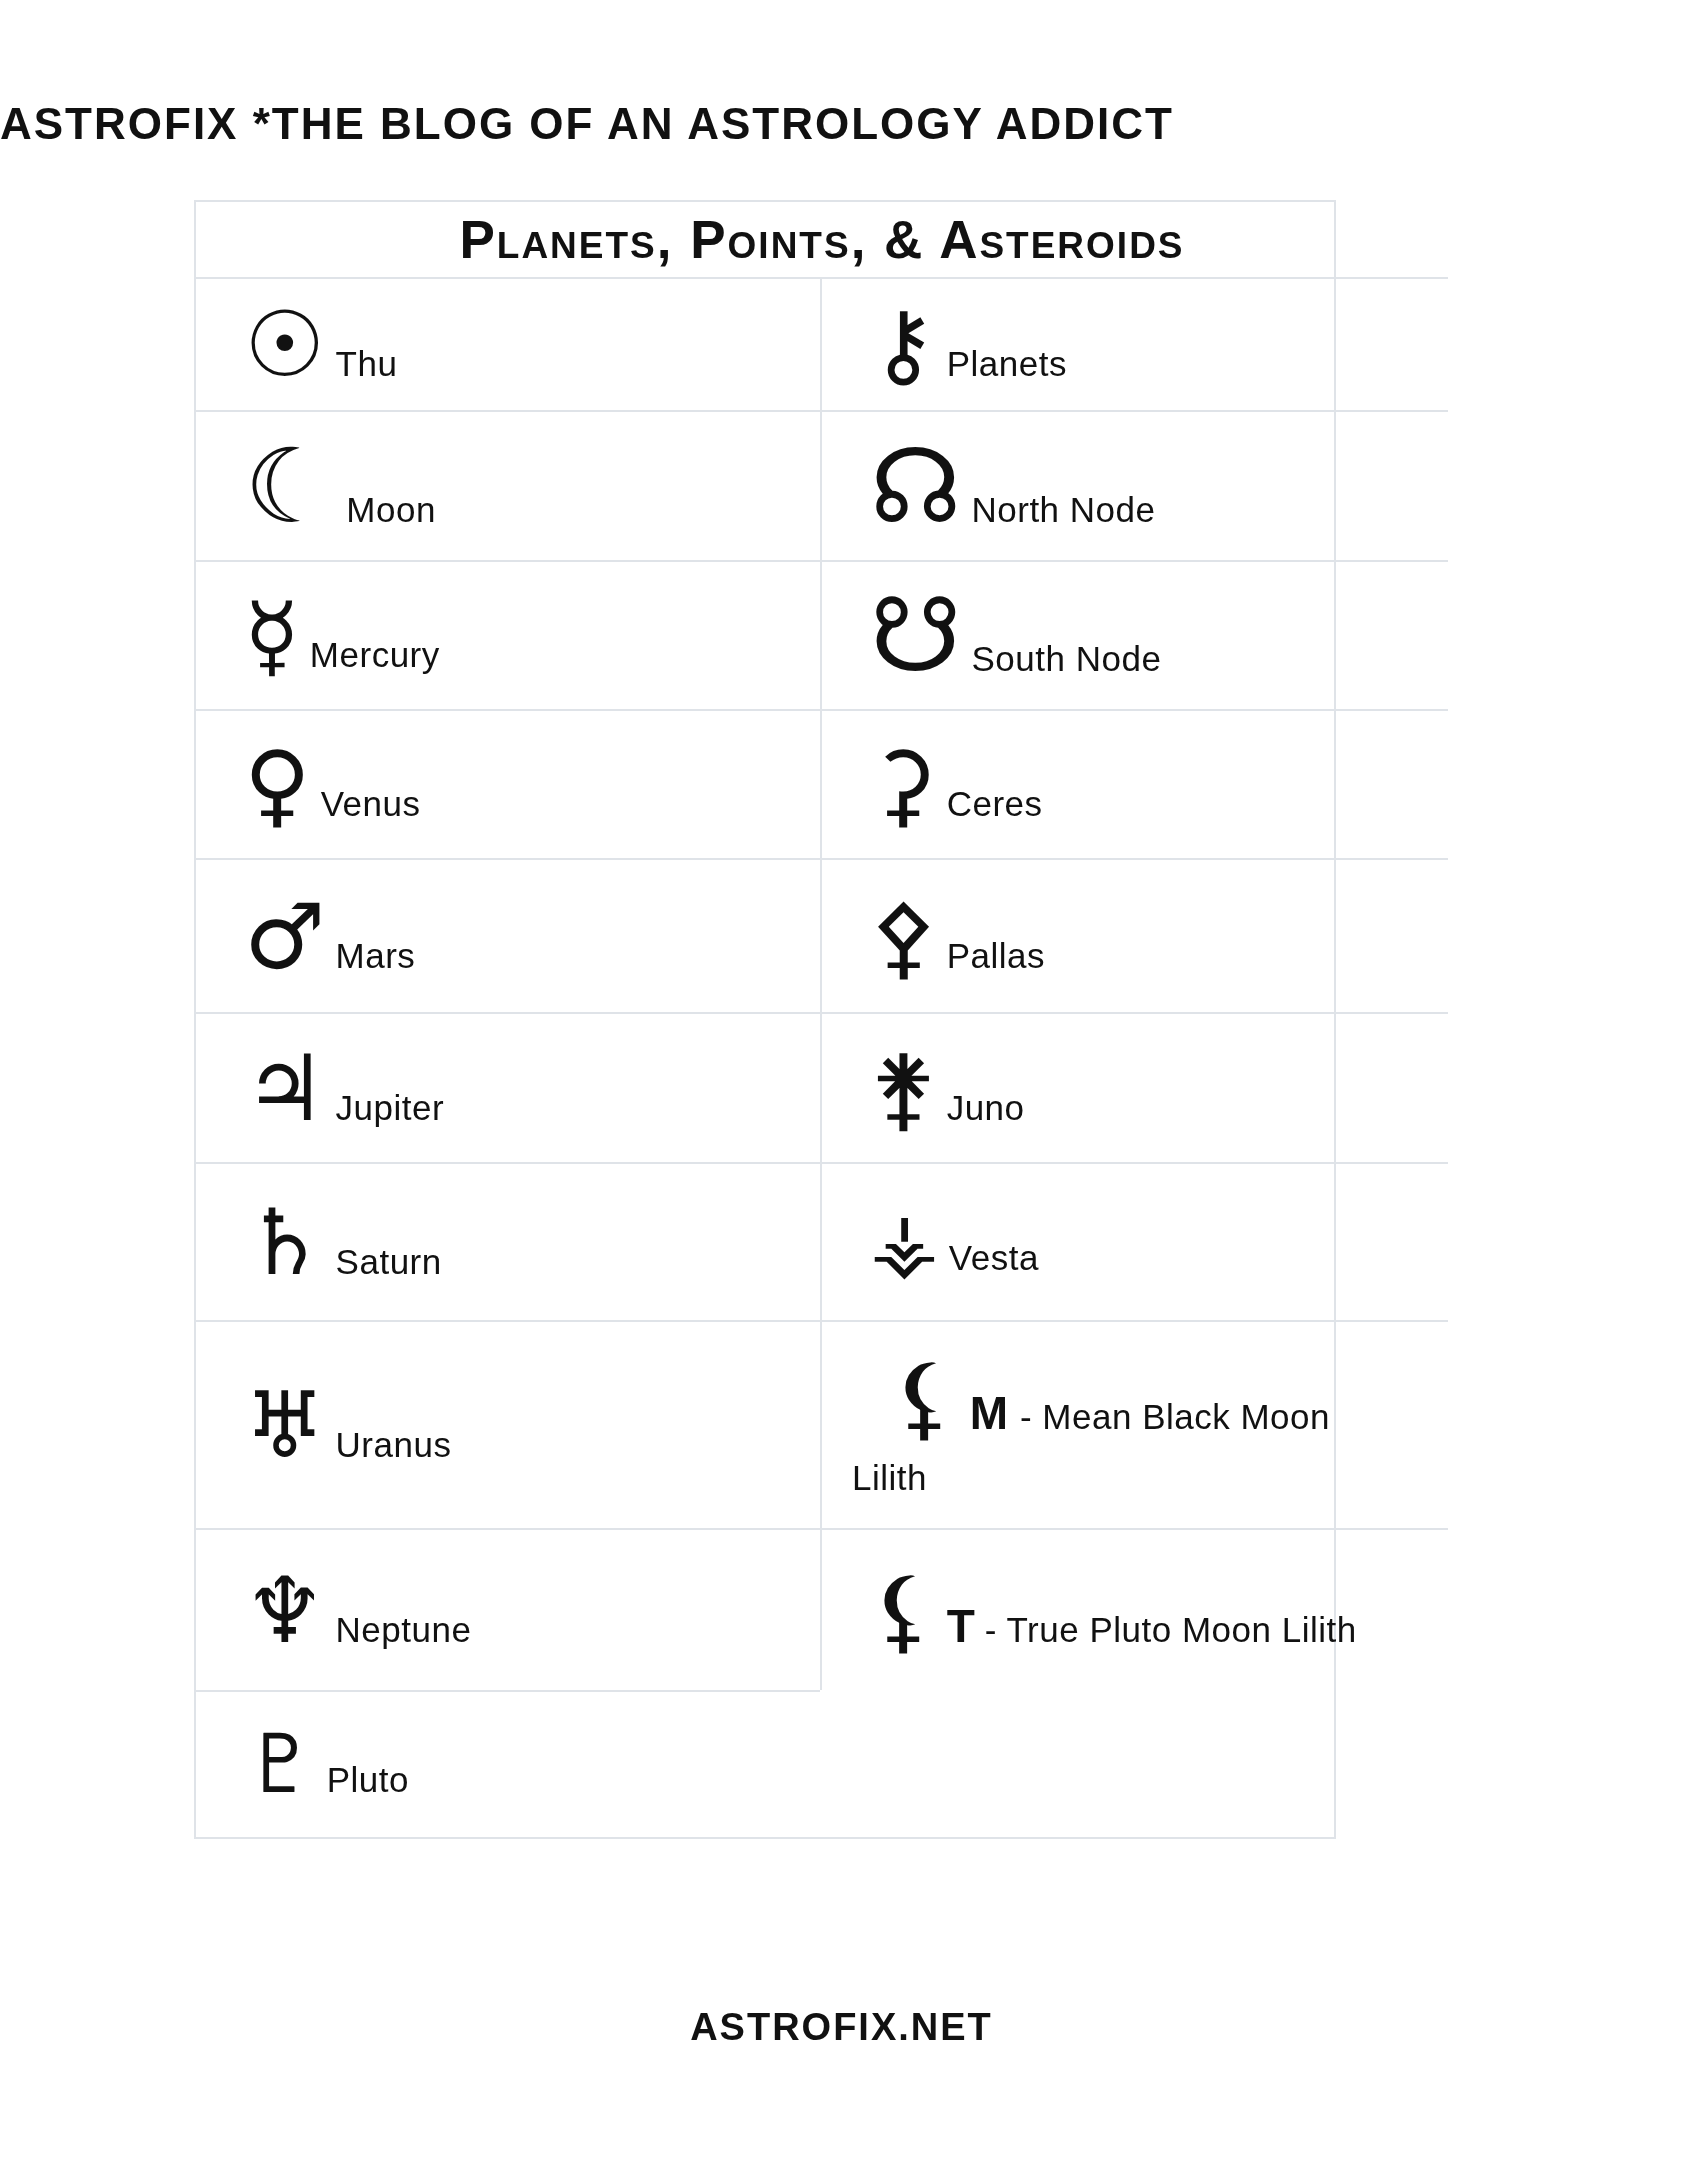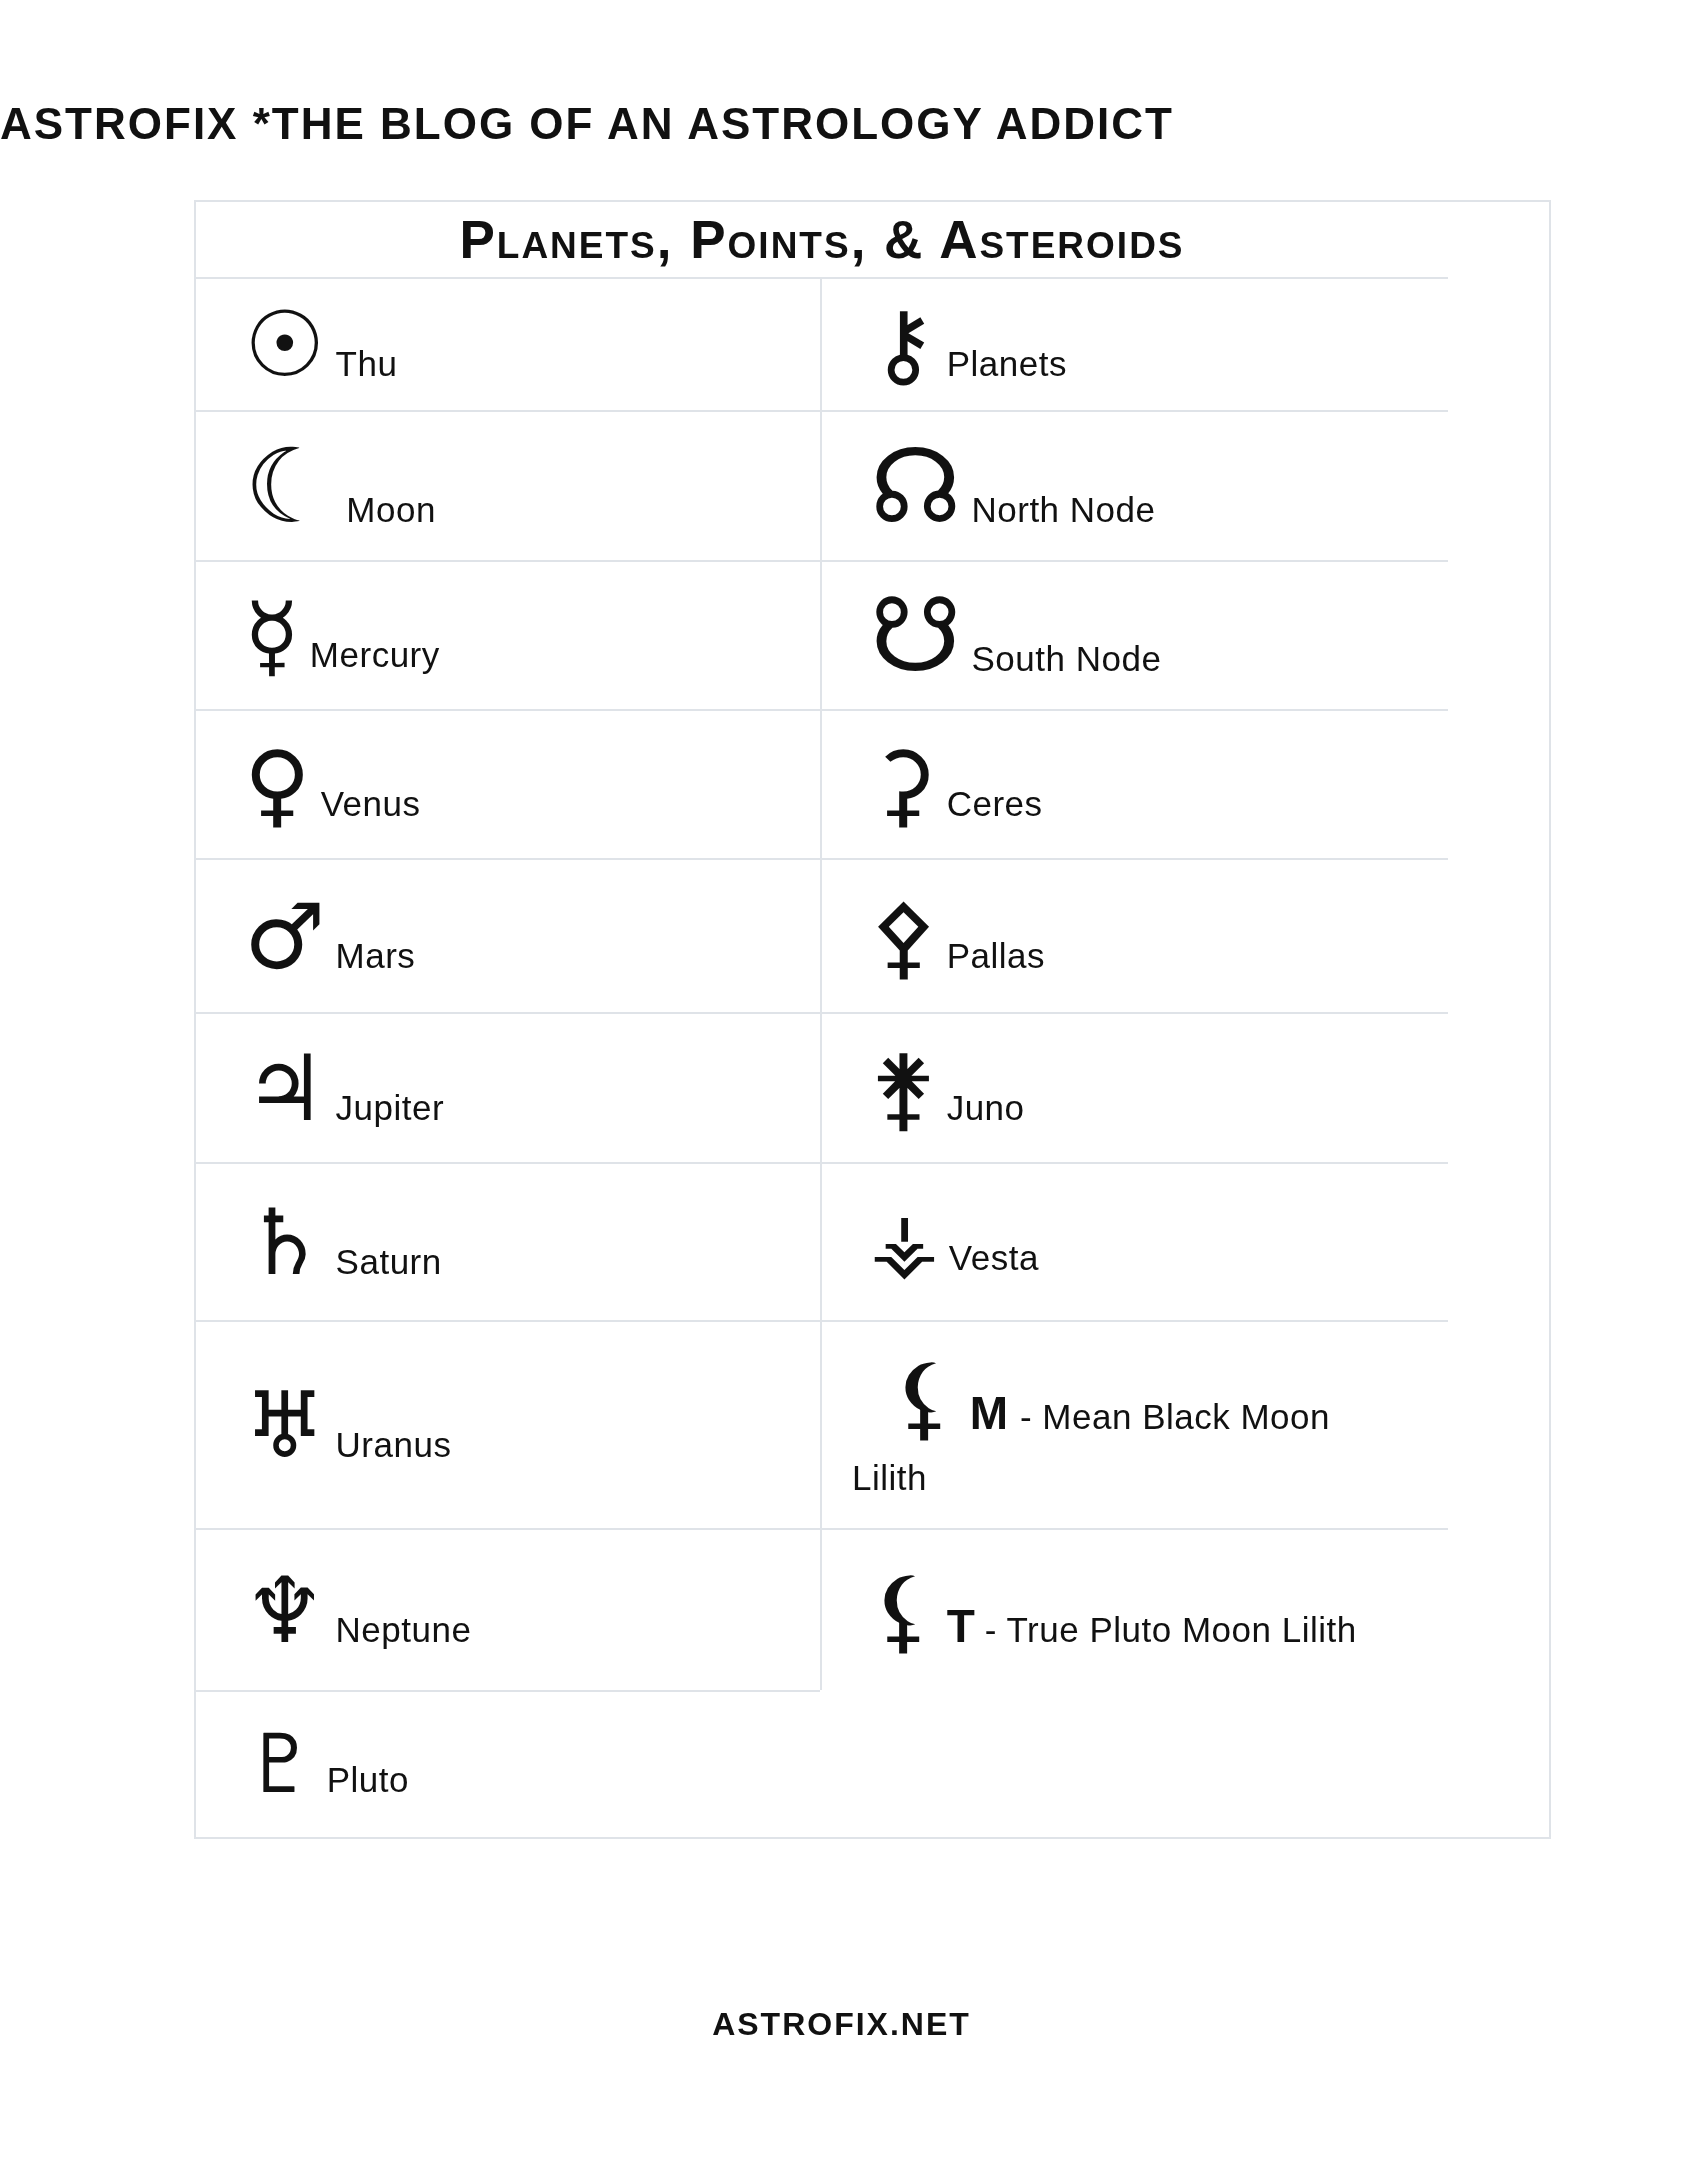--- a/index.html
+++ b/index.html
@@ -26,21 +26,21 @@
     font-size: 44px;
     font-weight: 700;
     letter-spacing: 2px;
     color: #111111;
   }
 
   .glyph-table {
     position: absolute;
     left: 194px;
     top: 200px;
-    width: 1357px;
+    width: 1142px;
     height: 1639px;
     border: 2px solid #dfe3e8;
     display: grid;
     grid-template-columns: 624px 628px;
     grid-template-rows: 75px 133px 150px 149px 149px 154px 150px 158px 208px 162px 147px;
     background: #ffffff;
   }
 
   .title-cell {
     grid-column: 1 / -1;
@@ -106,21 +106,21 @@
     padding-left: 30px;
     margin-top: 14px;
   }
 
   .site-footer {
     position: absolute;
     top: 2006px;
     left: 0;
     width: 100%;
     text-align: center;
-    font-size: 32px;
+    font-size: 38px;
     font-weight: 700;
     letter-spacing: 2px;
   }
 </style>
 </head>
 <body>
 
 <div class="site-header">ASTROFIX *THE BLOG OF AN ASTROLOGY ADDICT</div>
 
 <div class="glyph-table">

